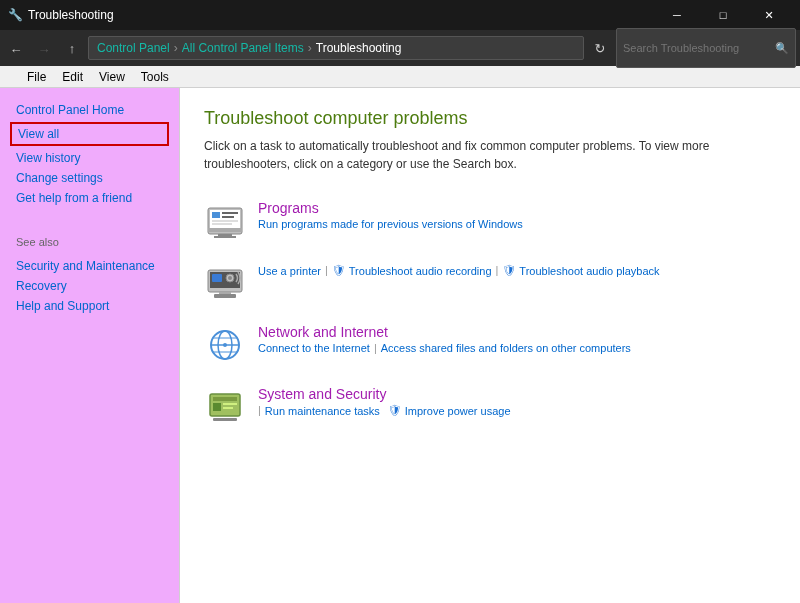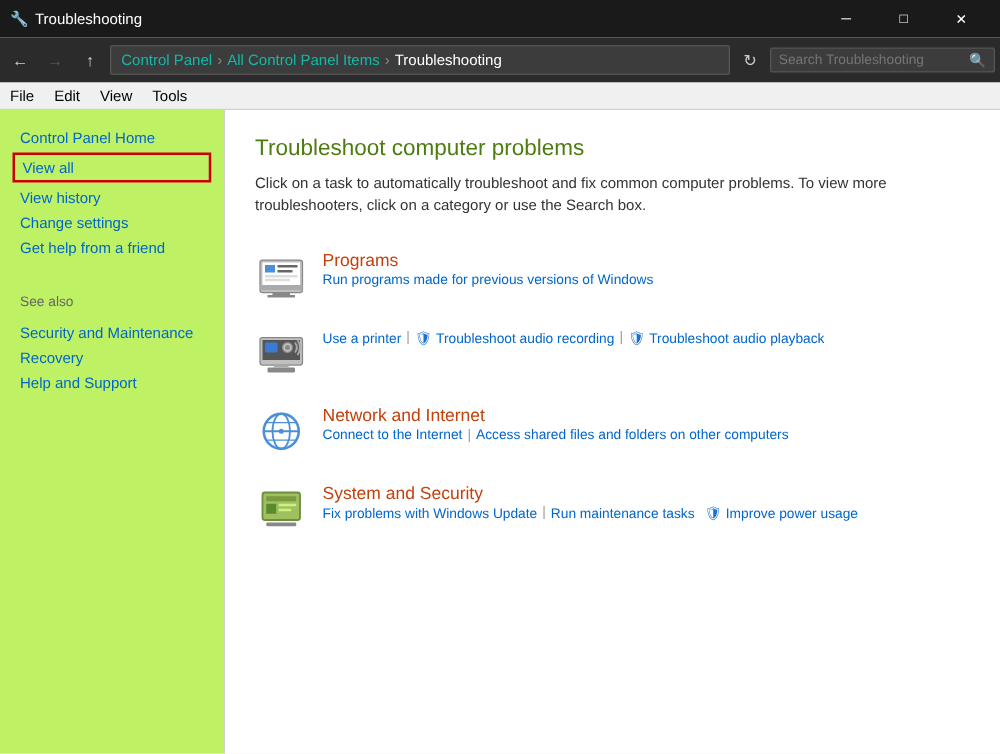--- a/index.html
+++ b/index.html
@@ -48,49 +48,49 @@
     .address-path span { color: #14b8a6; }
     .address-path .sep { margin: 0 4px; color: #888; }
     .address-path .current { color: #fff; }
     .refresh-btn {
       background: transparent; border: none; color: #ccc;
       width: 24px; height: 24px; cursor: pointer; font-size: 13px;
       display: flex; align-items: center; justify-content: center;
     }
     .search-box {
       background: #3c3c3c; border: 1px solid #555;
-      height: 20px; width: 180px; display: flex; align-items: center;
+      height: 40px; width: 180px; display: flex; align-items: center;
       padding: 0 6px; border-radius: 2px;
     }
     .search-box input {
       background: transparent; border: none; outline: none;
       color: #ccc; font-size: 11px; flex: 1; font-family: 'Segoe UI', sans-serif;
     }
     .search-icon-box { color: #aaa; font-size: 11px; }
 
     
     .menu-bar {
       background: #f0f0f0; height: 22px;
-      display: flex; align-items: center; padding: 0 0;
+      display: flex; align-items: center; padding: 0 19px;
       border-bottom: 1px solid #d0d0d0;
     }
     .menu-item {
       padding: 2px 8px; font-size: 12px; cursor: pointer; border-radius: 2px;
     }
 
     
     .main-layout {
       display: flex;
       height: calc(603px - 30px - 36px - 22px);
     }
 
     
     .sidebar {
       width: 180px;
-      background: #bef264;
+      background: #f0abfc;
       border-right: 1px solid #d0d0d0;
       padding: 12px 0;
       flex-shrink: 0;
       display: flex;
       flex-direction: column;
     }
     .sidebar-link {
       padding: 3px 16px;
       font-size: 12px;
       color: #0066cc;
@@ -140,21 +140,21 @@
       gap: 12px;
     }
     .category-icon {
       width: 42px; height: 42px;
       flex-shrink: 0;
       display: flex; align-items: center; justify-content: center;
     }
     .category-content { flex: 1; }
     .category-title {
       font-size: 14px;
-      color: #c2410c;
+      color: #a21caf;
       cursor: pointer;
       font-weight: normal;
     }
     .category-links {
       font-size: 11px;
       color: #333;
       margin-top: 2px;
       display: flex;
       flex-wrap: wrap;
       gap: 4px;
@@ -312,21 +312,20 @@
           <rect x="9" y="11" width="24" height="4" fill="#7a9a40"></rect>
           <rect x="9" y="17" width="8" height="8" fill="#5a8a30"></rect>
           <rect x="19" y="17" width="14" height="2" fill="#d0f080"></rect>
           <rect x="19" y="21" width="10" height="2" fill="#d0f080"></rect>
           <rect x="9" y="32" width="24" height="3" rx="1" fill="#888"></rect>
         </svg>
       </div>
       <div class="category-content">
         <div class="category-title">System and Security</div>
         <div class="category-links">
-          <a class="cat-link">Fix problems with Windows Update</a>
           <span class="sep-pipe">|</span>
           <a class="cat-link">Run maintenance tasks</a>
           <br>
           <a class="cat-link">
             <span class="shield-icon">🛡</span>
             <span>Improve power usage</span>
           </a>
         </div>
       </div>
     </div>

